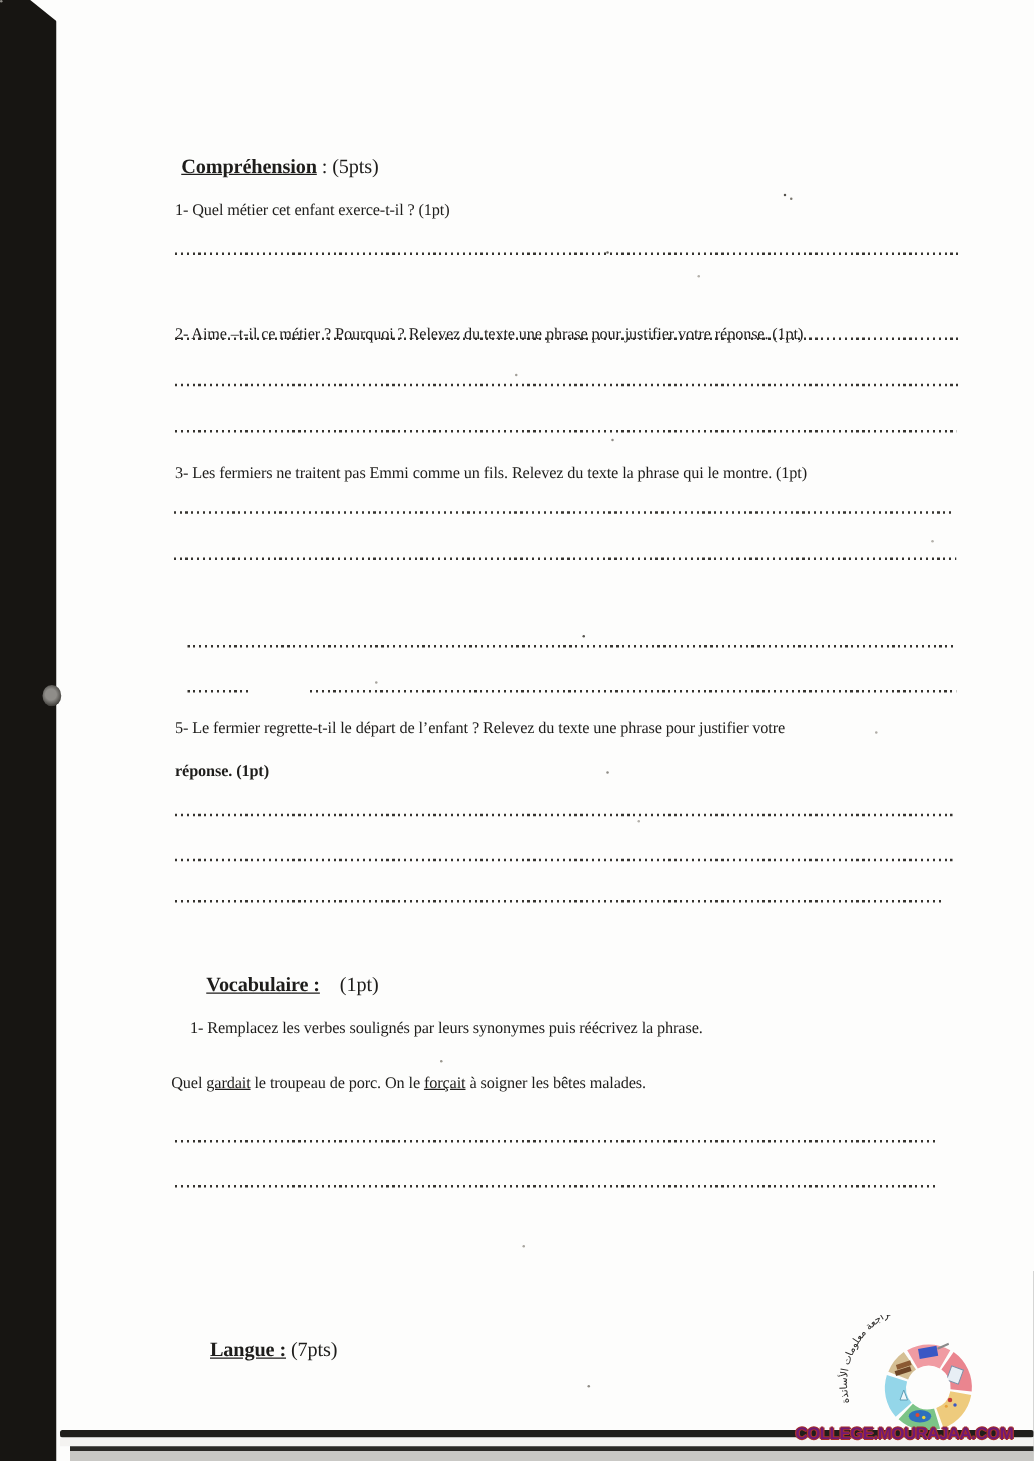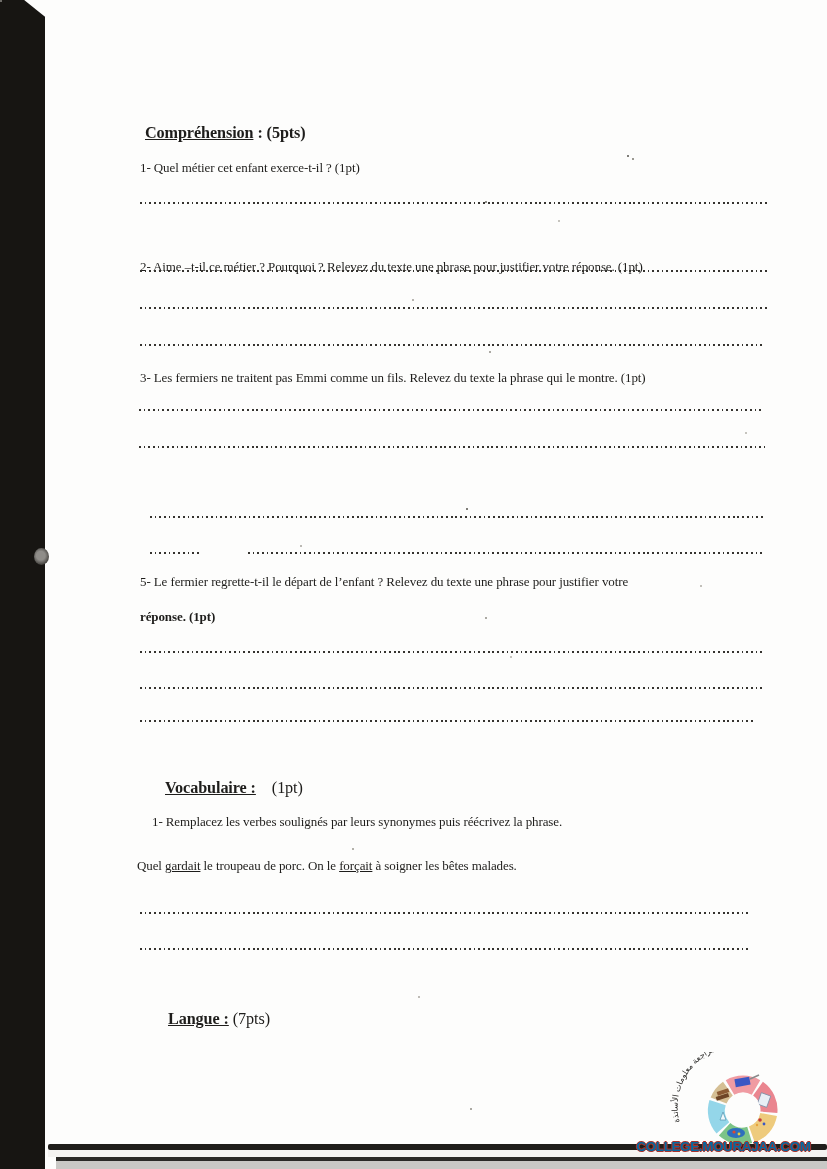--- a/index.html
+++ b/index.html
@@ -29,34 +29,34 @@
   .speck{position:absolute;width:2px;height:2px;background:#8f8d88;border-radius:50%;
     box-shadow: 627px 155px #55524d, 632px 158px #7a776f, 485px 201px #6b6862,
       558px 220px #b3b0aa, 412px 299px #a09d97, 489px 351px #8f8c86, 466px 508px #55524d,
       300px 545px #a5a29c, 485px 617px #8f8c86, 510px 656px #b3b0aa, 352px 848px #9a978f,
       418px 996px #a8a59f, 470px 1108px #8f8c86, 745px 432px #b3b0aa, 700px 585px #aeaba5;}
 
   
   .logo{position:absolute;left:664px;top:1052px;width:158px;height:96px;}
   .site-text{position:absolute;left:636px;top:1139px;width:175px;text-align:center;
         font-family:"Liberation Sans","DejaVu Sans",sans-serif;font-weight:bold;
-        font-size:13.5px;letter-spacing:-0.4px;color:#0369a1;
+        font-size:13.5px;letter-spacing:-0.4px;color:#701a75;
         text-shadow:1px 0 #a8322c,-1px 0 #a8322c,0 1px #a8322c,0 -1px #a8322c;z-index:5;}
 </style>
 </head>
 <body>
 
 <div class="scan">
 
   <div class="edge-left"></div>
   <div class="corner-notch"></div>
   <div class="punch-hole"></div>
   <div class="speck"></div>
 
-  <div class="txt head" style="left:145px;top:124px;"><span class="u">Compréhension</span><span style="font-weight:bold;"> : (5pts)</span></div>
+  <div class="txt head" style="left:145px;top:124px;"><span class="u">Compréhension</span><span style="font-weight:normal;"> : (5pts)</span></div>
 
   <div class="txt" style="left:140px;top:160px;">1- Quel métier cet enfant exerce-t-il ? (1pt)</div>
   <div class="dots" style="left:140px;top:202px;width:628px;"></div>
 
   <div class="txt" style="left:140px;top:234px;margin-top:25px;">2- Aime –t-il ce métier ? Pourquoi ? Relevez du texte une phrase pour justifier votre réponse. (1pt)</div>
   <div class="dots" style="left:140px;top:270px;width:627px;"></div>
   <div class="dots" style="left:140px;top:307px;width:627px;"></div>
   <div class="dots" style="left:140px;top:344px;width:625px;"></div>
 
   <div class="txt" style="left:140px;top:370px;text-align:right;">3- Les fermiers ne traitent pas Emmi comme un fils. Relevez du texte la phrase qui le montre. (1pt)</div>
@@ -75,21 +75,21 @@
 
   <div class="txt head" style="left:165px;top:779px;"><span class="u">Vocabulaire :</span><span style="font-weight:normal;margin-left:12px;"> (1pt)</span></div>
 
   <div class="txt" style="left:152px;top:814px;">1- Remplacez les verbes soulignés par leurs synonymes puis réécrivez la phrase.</div>
 
   <div class="txt" style="left:137px;top:858px;"><span>Quel </span><span class="u">gardait</span><span> le troupeau de porc. On le </span><span class="u">forçait</span><span> à soigner les bêtes malades.</span></div>
 
   <div class="dots" style="left:140px;top:912px;width:611px;"></div>
   <div class="dots" style="left:140px;top:948px;width:611px;"></div>
 
-  <div class="txt head" style="left:168px;top:1010px;"><span class="u">Langue :</span><span style="font-weight:normal;"> (7pts)</span></div>
+  <div class="txt head" style="left:168px;top:1071px;"><span class="u">Langue :</span><span style="font-weight:normal;"> (7pts)</span></div>
 
   <div class="logo">
     <svg width="158" height="96" viewBox="0 0 158 96">
       <defs>
         <path id="arcText" d="M 16 72 A 55 55 0 0 1 132 38" fill="none"></path>
       </defs>
       <text font-family="DejaVu Sans, sans-serif" font-size="8.2" fill="#2b2a28">
         <textPath href="#arcText" startOffset="2">موقع مراجعة معلومات الأساتذة</textPath>
       </text>
 

